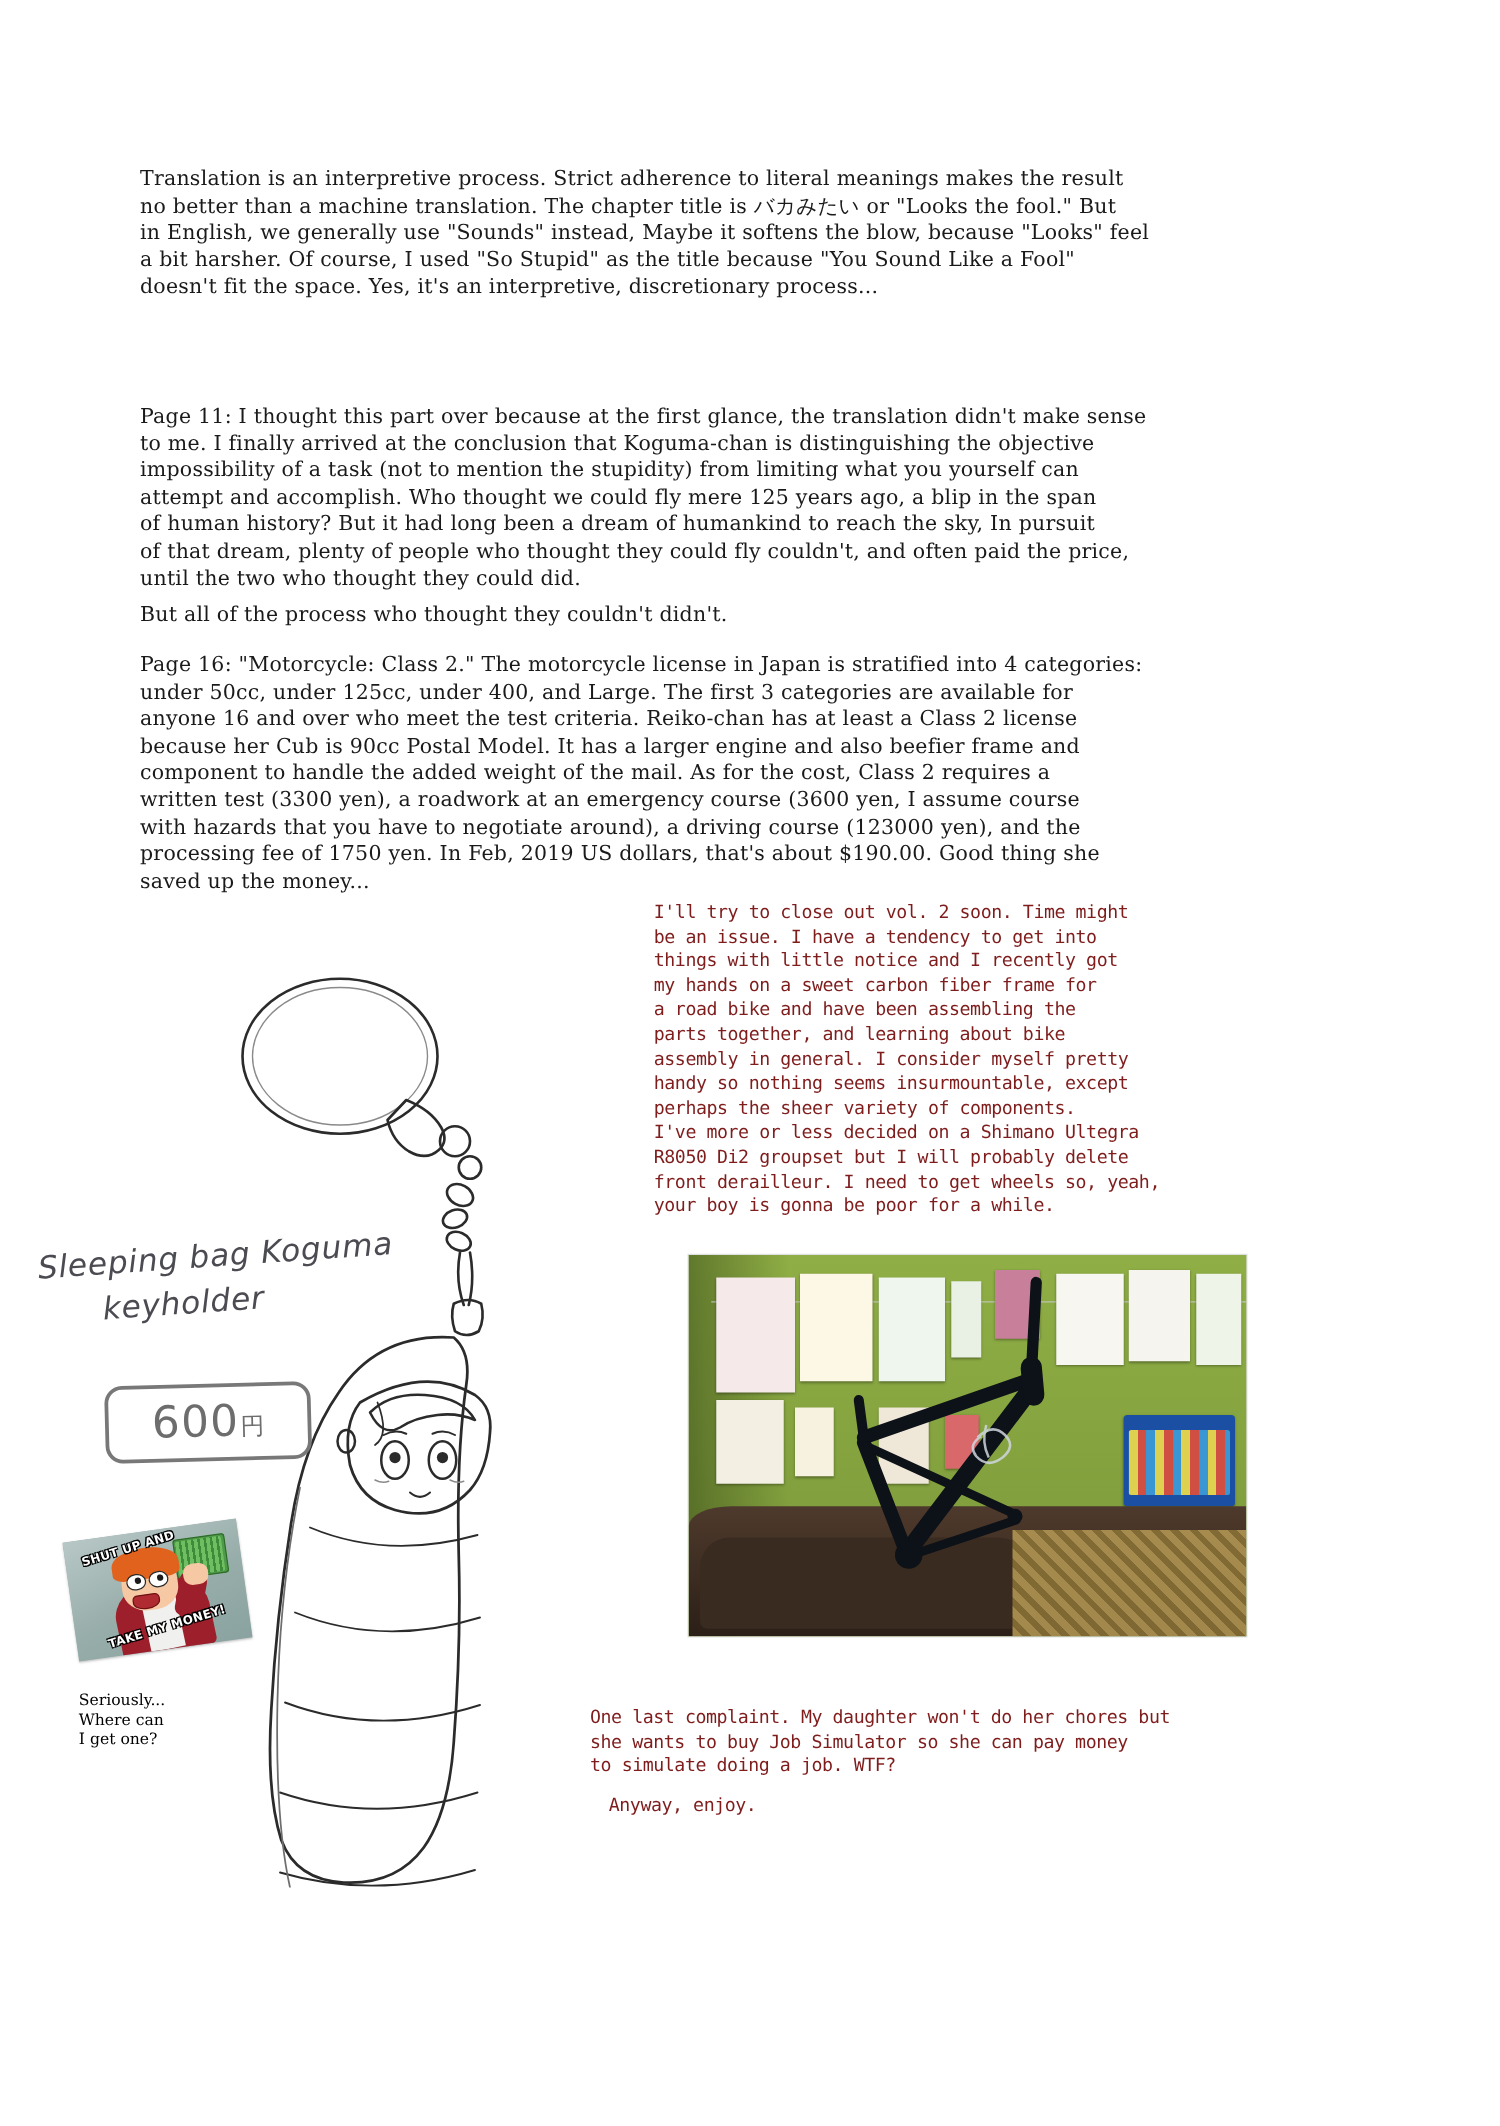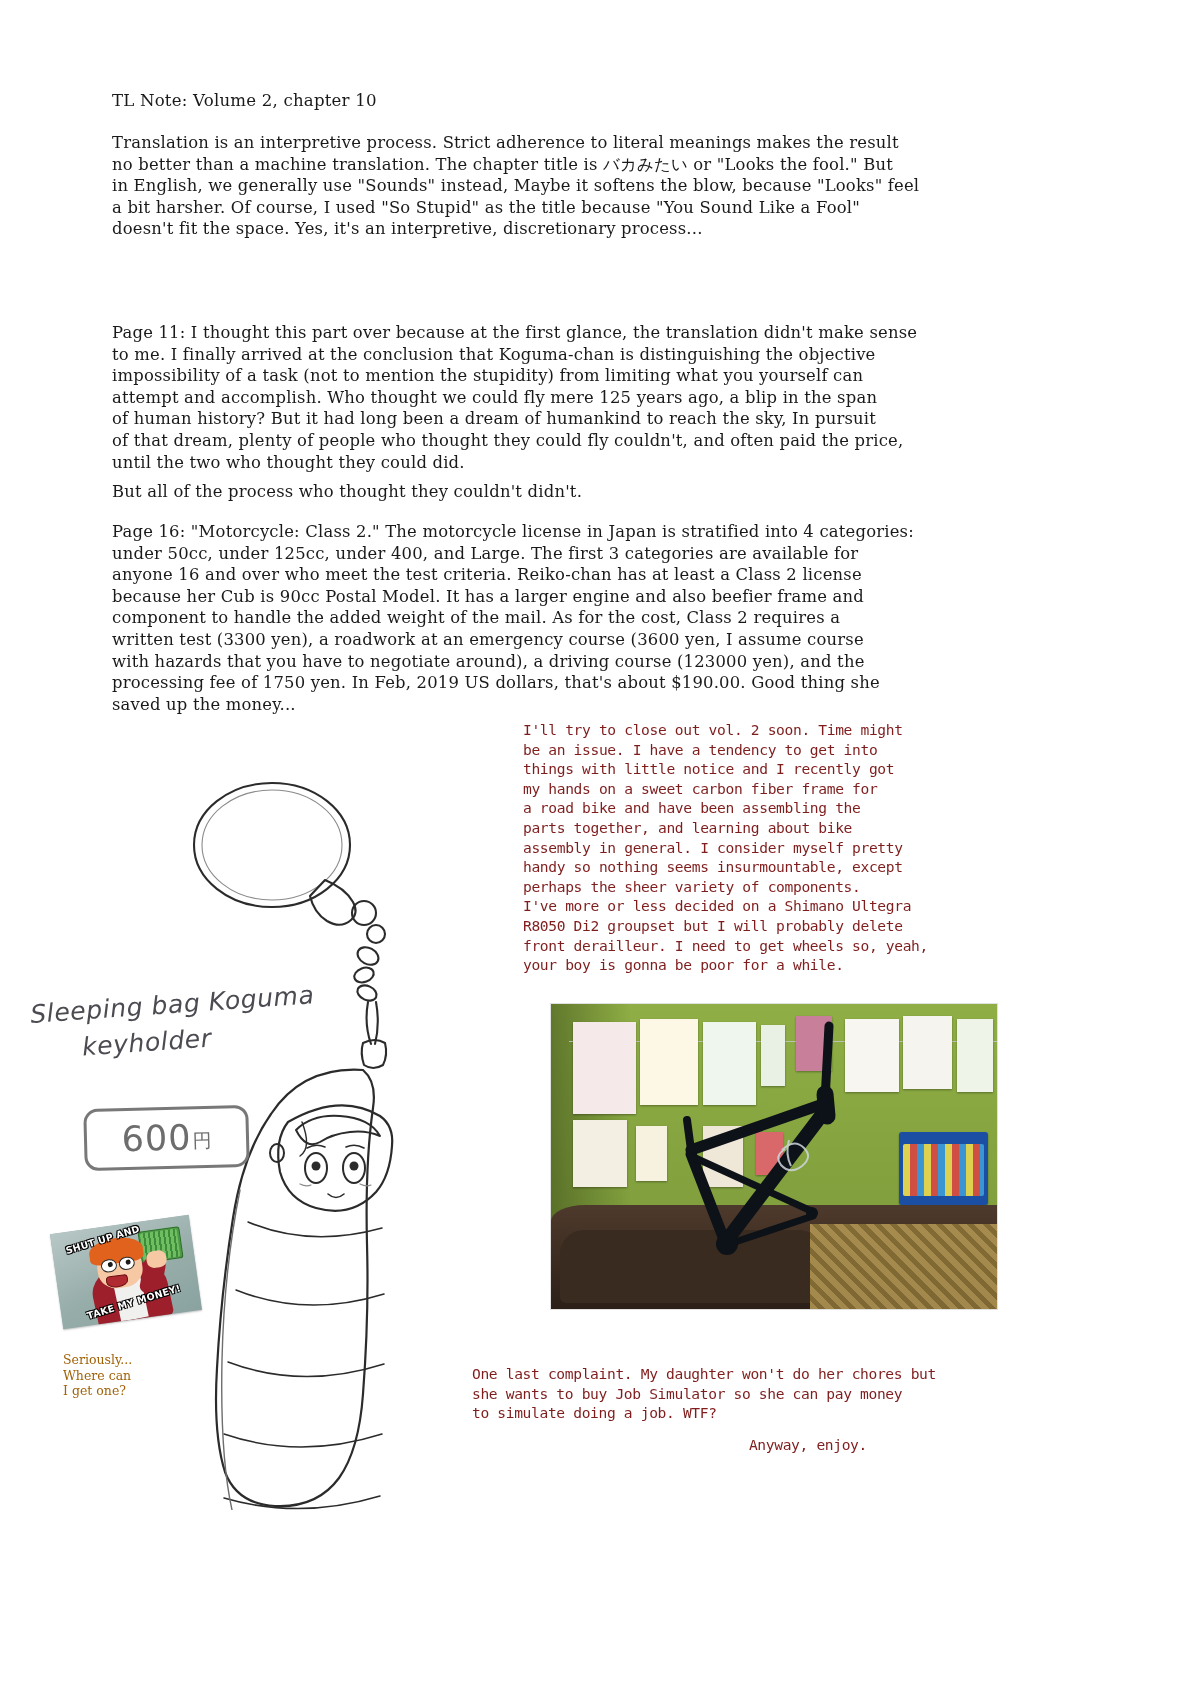--- a/index.html
+++ b/index.html
@@ -37,21 +37,21 @@
     position:absolute;
     color:#7f1d1d;
     font-family:"DejaVu Sans Mono", monospace;
     font-size:14.6px;
     line-height:19.6px;
     letter-spacing:-0.35px;
     white-space:pre-wrap;
   }
   #tw-bike      { left:523px; top:720px; width:470px; }
   #tw-complaint { left:472px; top:1352px; width:545px;margin-top:12px; }
-  #tw-anyway    { left:467px; top:1435px; width:400px;text-align:right; }
+  #tw-anyway    { left:487px; top:1435px; width:400px; }
 
   
   .hand {
     position:absolute;
     font-family:"DejaVu Sans", sans-serif;
     color:#4b4b52;
     font-weight:400;
   }
   #hw-line1 {
     left:30px; top:990px;
@@ -199,21 +199,21 @@
   #meme-top { left:9%; top:7%; transform:rotate(-9deg); }
   #meme-bot { left:18%; top:76%; transform:rotate(-9deg); }
 
   
   #tiny-note {
     position:absolute;
     left:63px; top:1352px;
     font-family:"DejaVu Serif", serif;
     font-size:12.5px;
     line-height:15.5px;
-    color:#a16207;
+    color:#000000;
     white-space:pre-wrap;
   }
 
   
   #sketch {
     position:absolute;
     left:120px; top:770px;
     width:400px; height:740px;
     pointer-events:none;
   }
@@ -260,21 +260,20 @@
     height:1.5px;
     background:#c9c9c9;
     opacity:.8;
   }
 </style>
 </head>
 <body>
 
 <div class="page">
 
-  <div class="note-block" id="tl-title">TL Note: Volume 2, chapter 10</div>
 
   <div class="note-block" id="para-intro">Translation is an interpretive process. Strict adherence to literal meanings makes the result
 no better than a machine translation. The chapter title is バカみたい or "Looks the fool." But
 in English, we generally use "Sounds" instead, Maybe it softens the blow, because "Looks" feel
 a bit harsher. Of course, I used "So Stupid" as the title because "You Sound Like a Fool"
 doesn't fit the space. Yes, it's an interpretive, discretionary process...</div>
 
 
   <div class="note-block" id="para-p11">Page 11: I thought this part over because at the first glance, the translation didn't make sense
 to me. I finally arrived at the conclusion that Koguma-chan is distinguishing the objective

